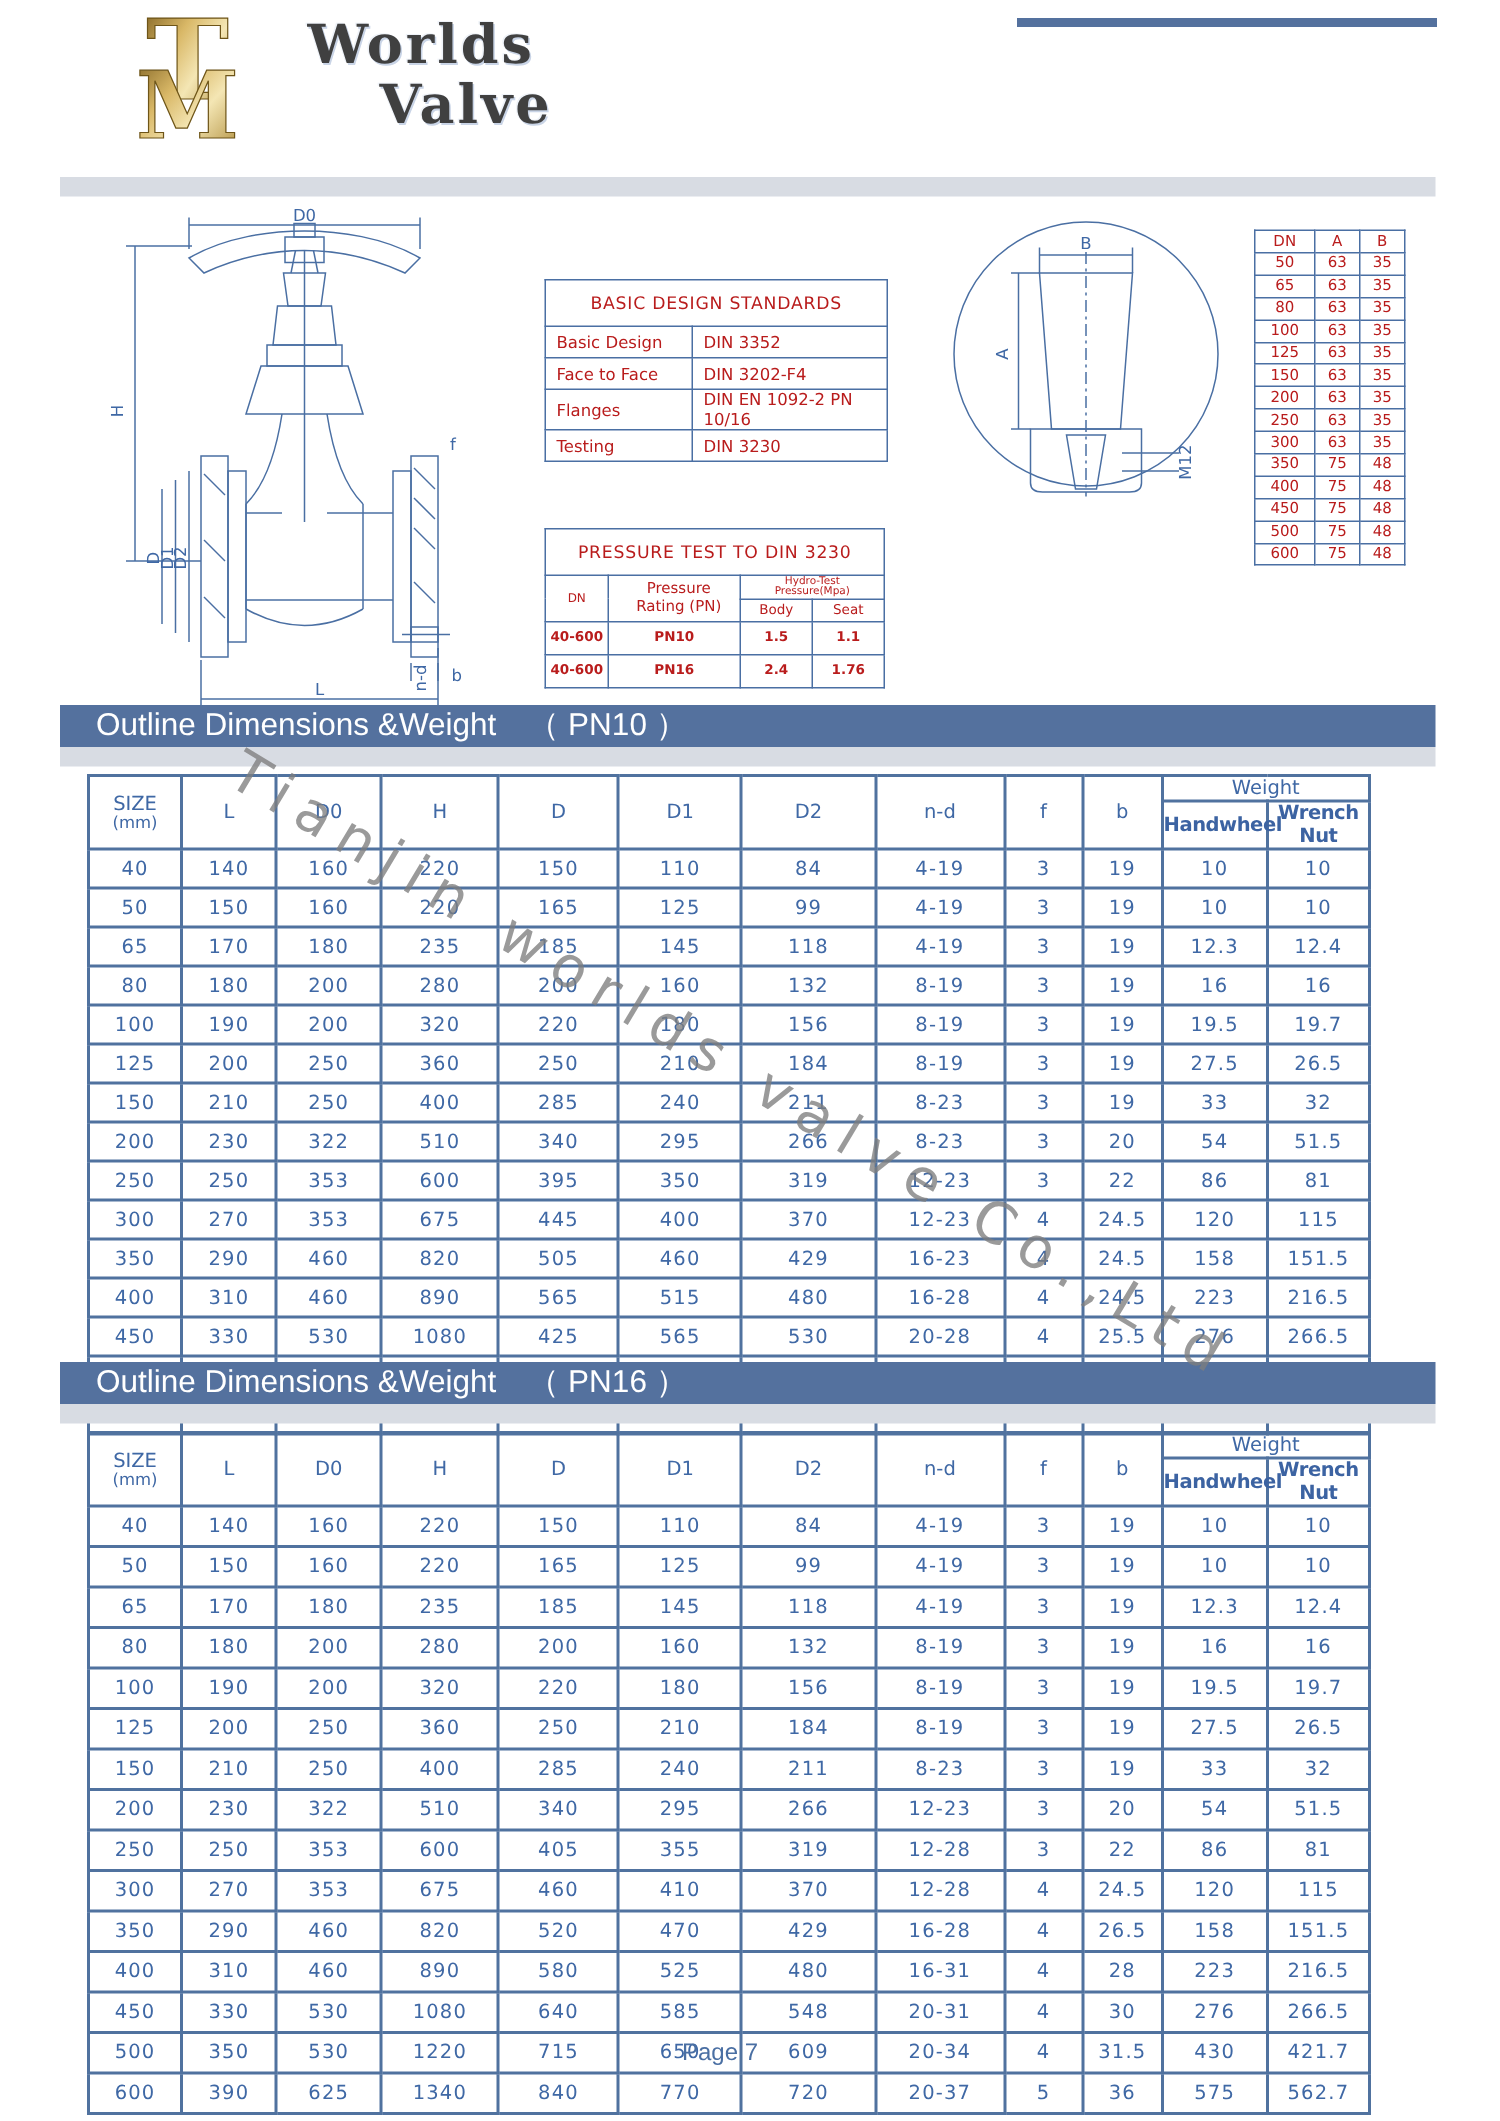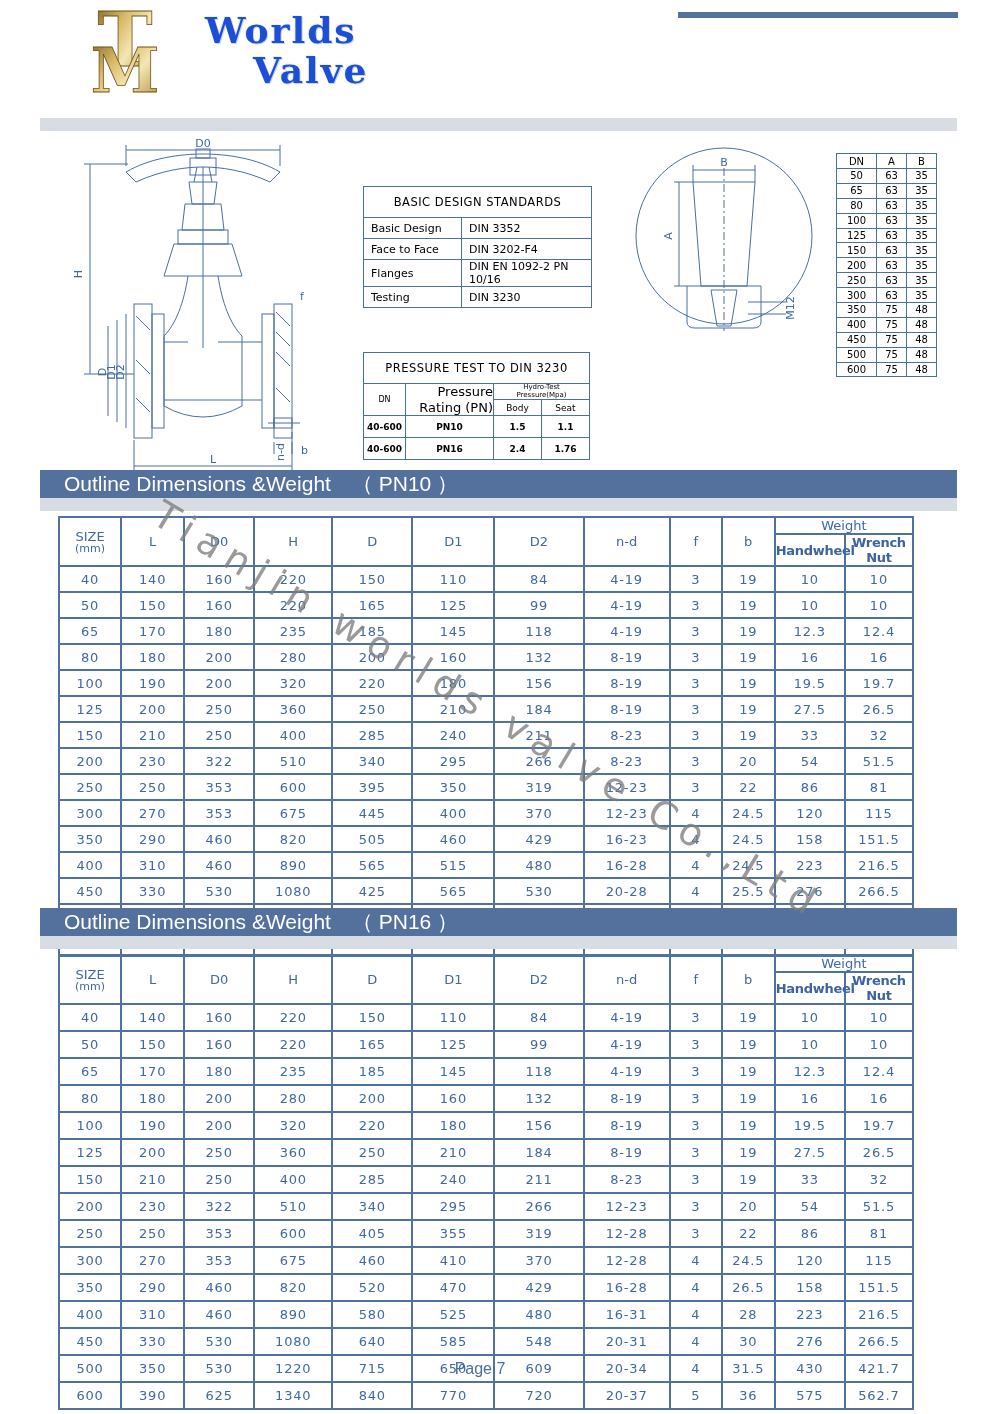--- a/index.html
+++ b/index.html
@@ -2,52 +2,52 @@
 <html><head>
 <meta charset="utf-8">
 <style>
   html,body { margin:0; padding:0; background:#ffffff; }
   .page { position:relative; width:1000px; height:1414px; background:#ffffff; overflow:hidden;
           font-family:"Liberation Sans", sans-serif; }
 
   
   .logo-svg { position:absolute; left:50px; top:4px; }
   .brand { position:absolute; left:205px; top:12px; font-family:"DejaVu Serif", serif;
-           font-weight:bold; color:#1d4ed8; line-height:1.0;
+           font-weight:bold; color:#404040; line-height:1.0;
            text-shadow:1px 1px 0 #c9d4e6, -1px -1px 0 #eef2f8; }
   .brand .l1 { font-size:36px; letter-spacing:2px; }
   .brand .l2 { font-size:36px; letter-spacing:2px; margin-left:48px; margin-top:4px; }
   .model-wrap { position:absolute; left:678px; top:12px; width:280px; }
   .model-line { height:6px; background:#54719e; }
   .model-box { margin-top:5px; height:50px; background:#54719e; color:#ffffff; text-align:center;
                line-height:50px; font-family:"DejaVu Serif", serif; font-size:27px; letter-spacing:0.5px; }
 
   
   .secbar { position:absolute; left:40px; width:917px; height:28px; background:#54719e; color:#ffffff;
             font-size:21px; line-height:28px; padding-left:24px; box-sizing:border-box; }
   .secband { position:absolute; left:40px; width:917px; height:13px; background:#d8dce3; }
 
   
   .lineblue { stroke:#4a6fa3; fill:none; stroke-width:1; }
   .dimtext { fill:#3f68a5; font-family:"DejaVu Sans", sans-serif; font-size:11px; }
 
   
-  .minitable { border-collapse:collapse; table-layout:fixed; color:#000000;
+  .minitable { border-collapse:collapse; table-layout:fixed; color:#b91c1c;
                font-family:"DejaVu Sans", sans-serif; }
   .minitable th, .minitable td { border:1.5px solid #4a6fa3; text-align:center; padding:0; font-weight:normal; }
 
   .stdtable { position:absolute; left:363px; top:186px; width:228px; }
   .stdtable .title { height:30px; font-size:11.5px; letter-spacing:0.5px; }
   .stdtable td { height:20px; font-size:11px; text-align:left; padding-left:7px; }
 
   .presstable { position:absolute; left:363px; top:352px; width:226px; }
   .presstable .title { height:30px; font-size:11.5px; letter-spacing:0.5px; }
   .presstable .hydro { height:12px; font-size:7px; line-height:1.05; }
   .presstable .bodyseat th { height:14px; font-size:9px; }
-  .presstable .rating { font-size:13px; text-align:right; padding-left:6px; line-height:1.2; }
+  .presstable .rating { font-size:10px; text-align:center; padding-left:6px; line-height:1.2; }
   .presstable .dnh { font-size:8px; }
   .presstable td { height:21px; font-size:9px;font-weight:bold; }
 
   .abtable { position:absolute; left:836px; top:153px; width:100px; }
   .abtable th { height:14px; font-size:10px; }
   .abtable td { height:13.9px; font-size:10px; }
 
   
   .dimtable { position:absolute; border-collapse:collapse; table-layout:fixed; width:856px; left:58px;
               color:#3f68a5; font-family:"DejaVu Sans", sans-serif;border-radius:24px; }

